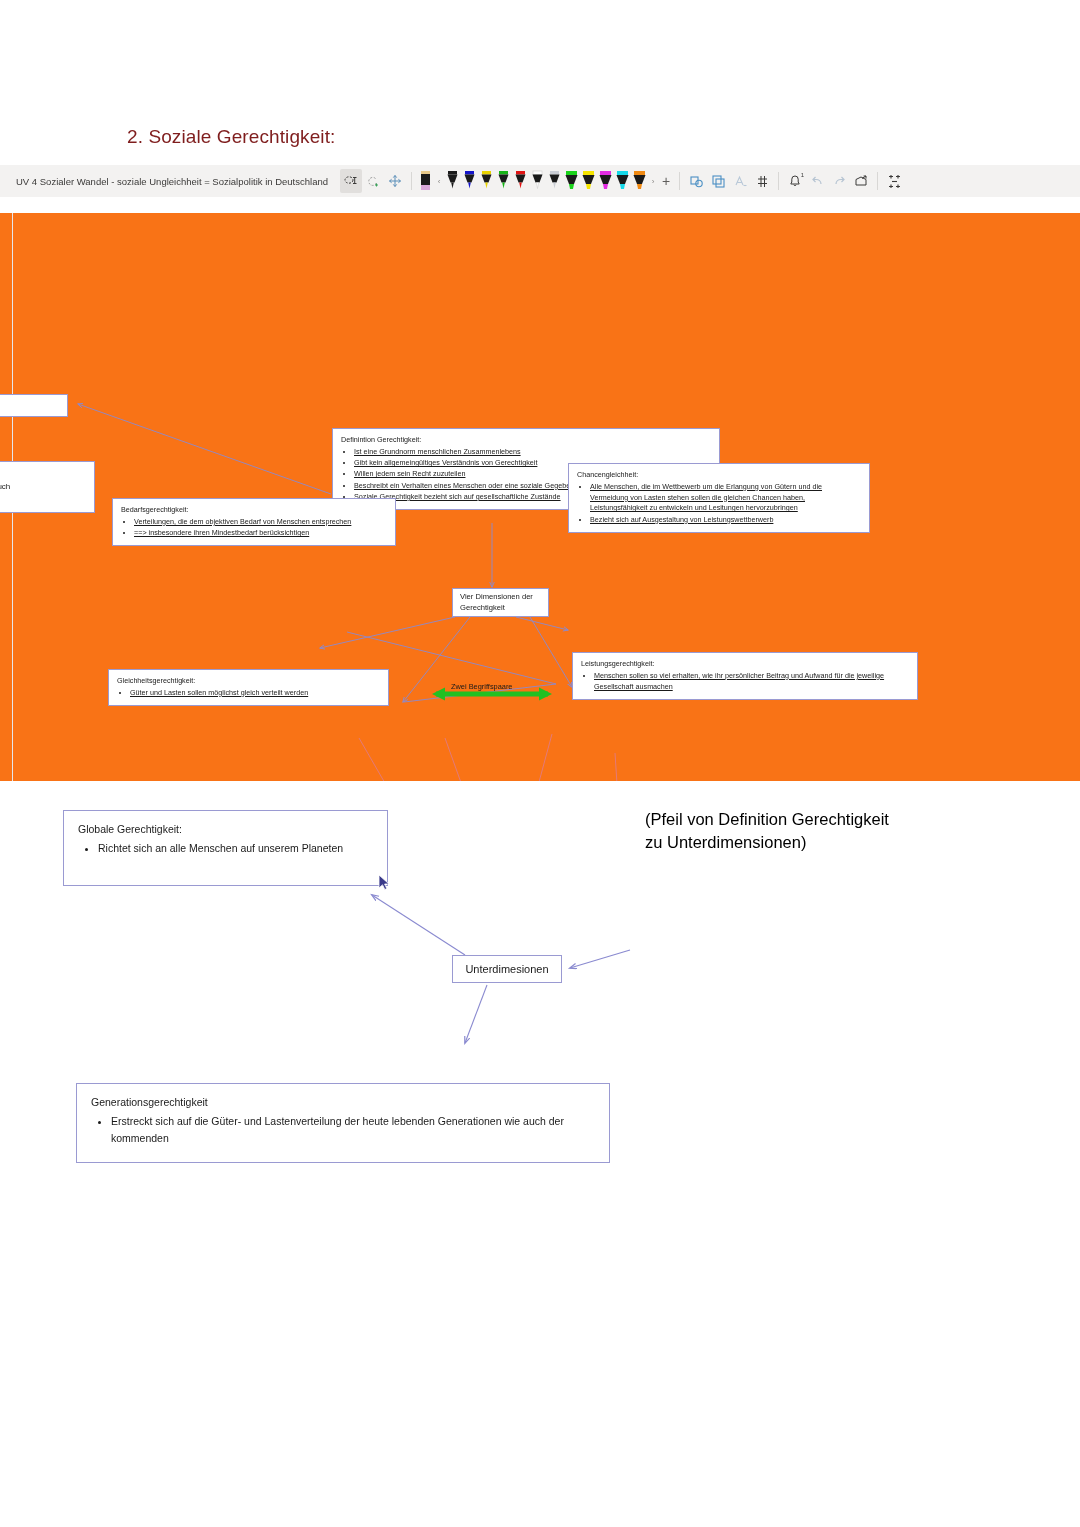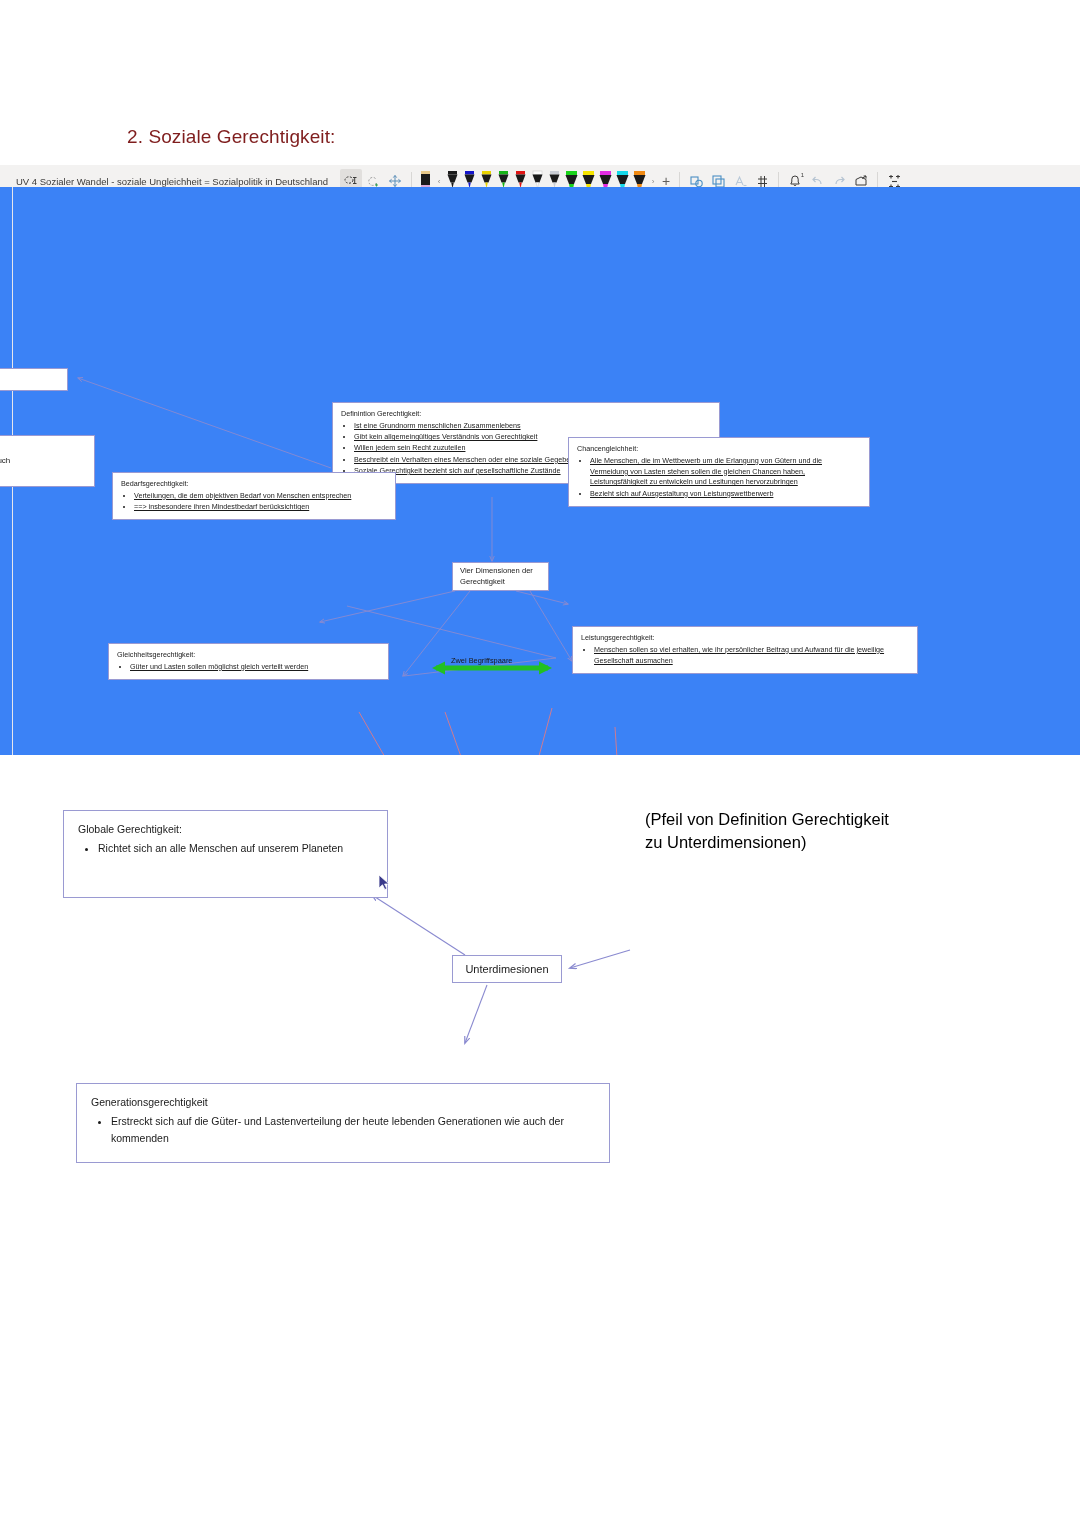--- a/index.html
+++ b/index.html
@@ -35,22 +35,22 @@
   }
   .tb-btn.active{background:#e1dfdd;border-radius:2px;}
   .pen{width:17px;height:24px;display:flex;align-items:flex-start;justify-content:center;}
   .tb-chev{font-size:8px;color:#8a8886;width:10px;text-align:center;}
   .tb-plus{font-size:14px;color:#605e5c;width:16px;text-align:center;}
   .badge-num{
     position:absolute;top:3px;right:2px;font-size:6px;color:#3b3a39;
   }
   
   #canvas{
-    position:absolute;left:0;top:22px;width:1080px;height:568px;
-    background:#3b82f6;overflow:hidden;
+    position:absolute;left:0;top:48px;width:1080px;height:568px;
+    background:#f97316;overflow:hidden;
   }
   #canvas-edge{
     position:absolute;left:12px;top:0;width:1px;height:568px;background:#e6e6ec;
   }
   
   .nbox{
     position:absolute;box-sizing:border-box;
     border:1px solid #9a9ad2;background:#ffffff;
     font-size:7.2px;color:#1a1a1a;line-height:1.5;
     padding:6px 8px;
@@ -377,21 +377,21 @@
       <path d="M0,0.5 L6.5,3 L0,5.5" fill="none" stroke="#8a8ad0" stroke-width="1.1"></path>
     </marker>
   </defs>
   <g stroke="#8a8ad0" stroke-width="1.1" fill="none">
     <path d="M465 955 L372 895" marker-end="url(#apur2)"></path>
     <path d="M630 950 L570 968" marker-end="url(#apur2)"></path>
     <path d="M487 985 L465 1043" marker-end="url(#apur2)"></path>
   </g>
 </svg>
 
-<div class="lbox" style="left:63px;top:810px;width:325px;height:88px;">
+<div class="lbox" style="left:63px;top:810px;width:325px;height:76px;">
   <span class="hd">Globale Gerechtigkeit:</span>
   <ul>
     <li>Richtet sich an alle Menschen auf unserem Planeten</li>
   </ul>
 </div>
 
 <div id="unterdim-box">
   <span>Unterdimesionen</span>
 </div>
 

